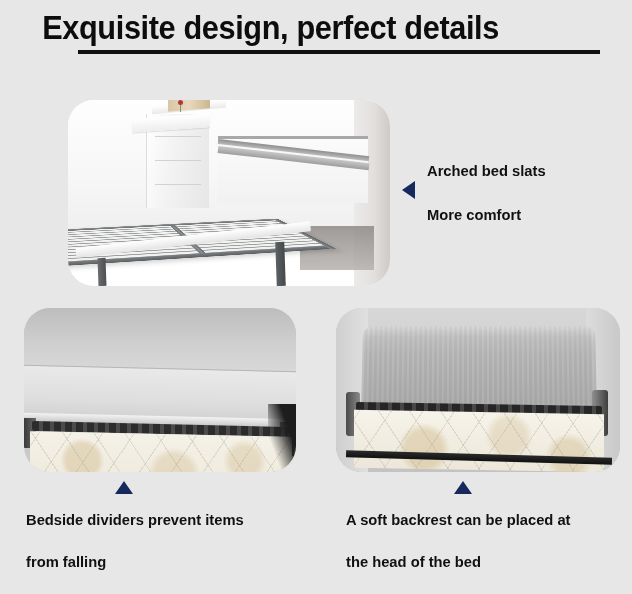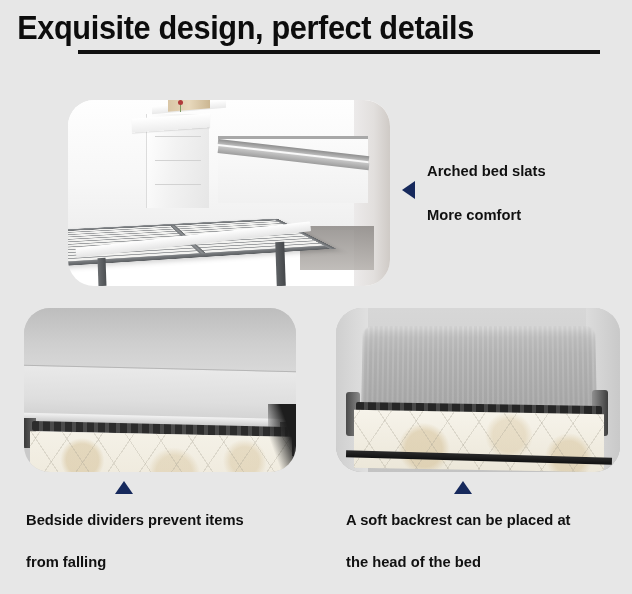--- a/index.html
+++ b/index.html
@@ -11,24 +11,24 @@
     height: 594px;
     background: #e7e7e7;
     font-family: "Liberation Sans", sans-serif;
     overflow: hidden;
     position: relative;
   }
 
   
   #title-block {
     position: absolute;
-    left: 0;
+    left: 8px;
     top: 8px;
     width: 508px;
-    text-align: left;
+    text-align: right;
   }
   #page-title {
     display: inline-block;
     font-family: "Liberation Sans", sans-serif;
     font-weight: bold;
     font-size: 33px;
     letter-spacing: -0.4px;
     color: #0d0d0d;
     line-height: 40px;
     transform: scaleX(0.93);

